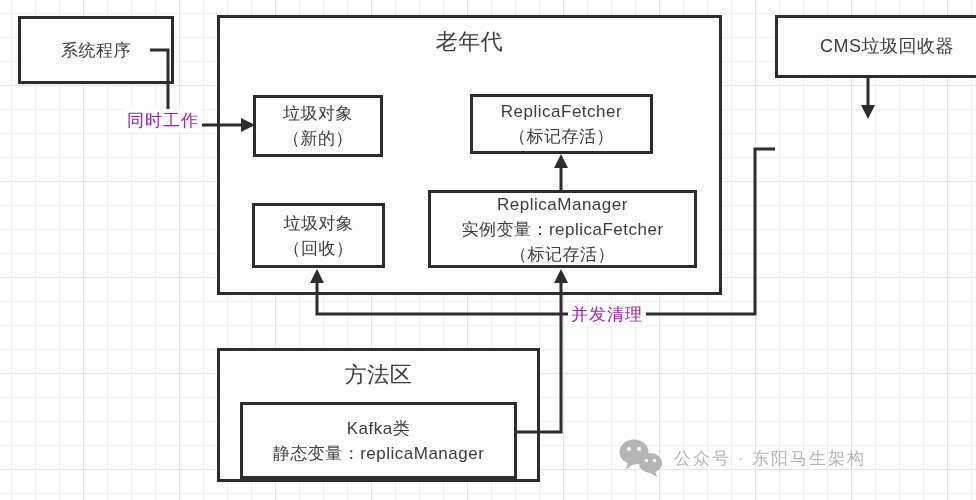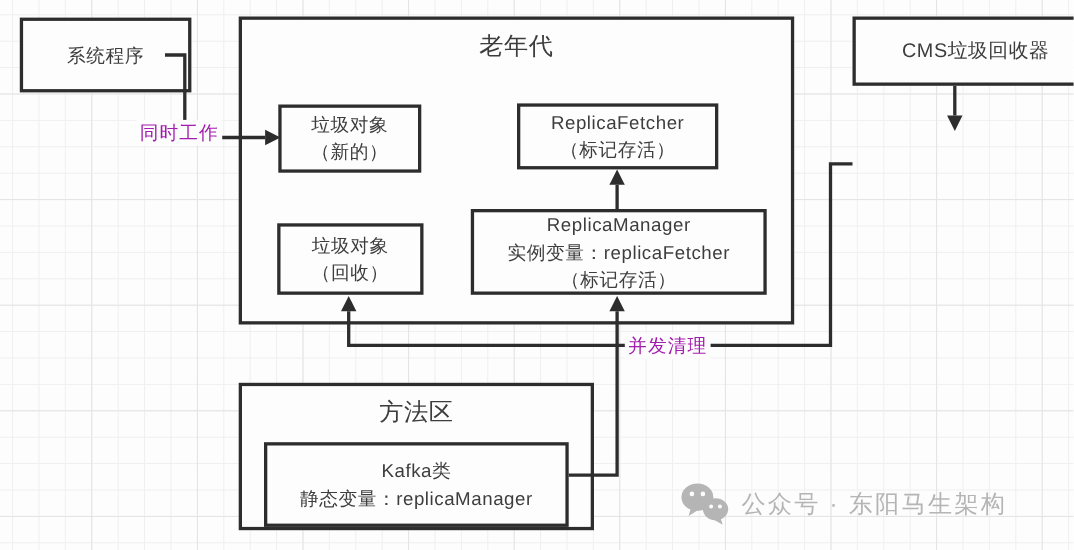--- a/index.html
+++ b/index.html
@@ -52,21 +52,21 @@
   }
   .watermark{
     position:absolute;
     left:618px;top:438px;
     display:flex;
     align-items:center;
     gap:10px;
     color:#b5b5b5;
   }
   .watermark .wm-text{
-    font-size:22px;
+    font-size:17px;
     letter-spacing:2px;
     white-space:nowrap;
   }
 </style>
 </head>
 <body>
 
 <div class="canvas">
 
   <div class="box container" style="left:217px;top:15px;width:505px;height:280px;">

